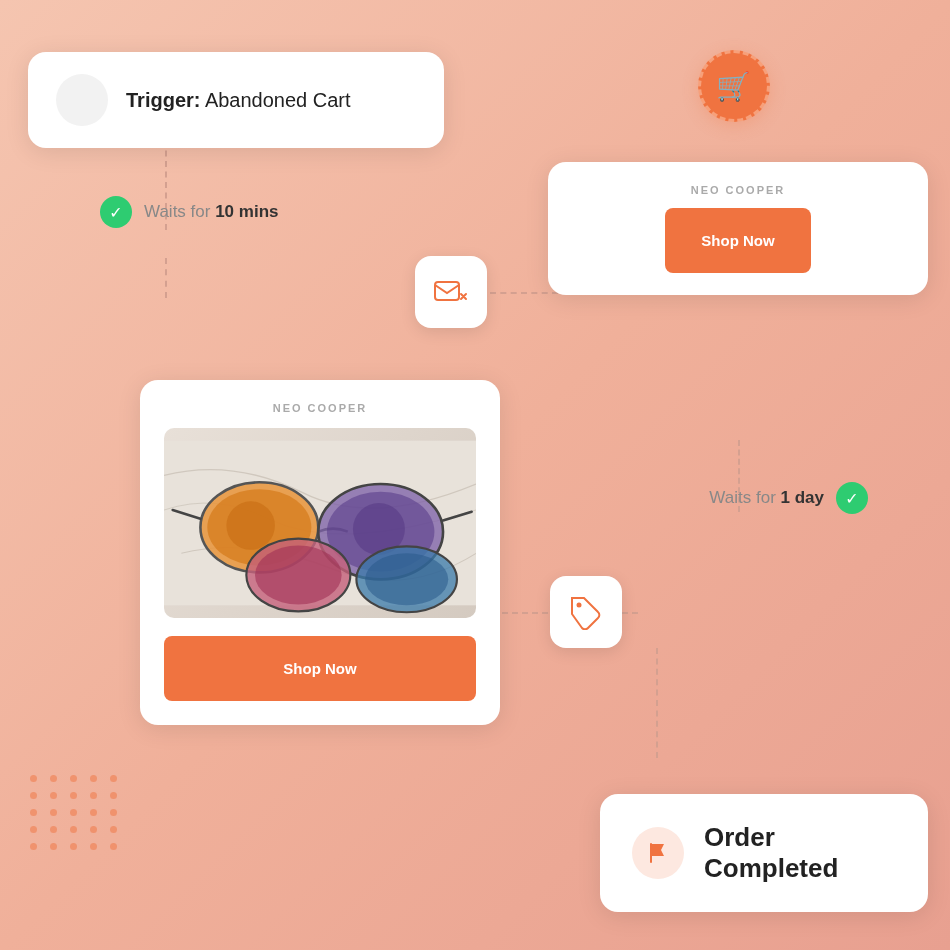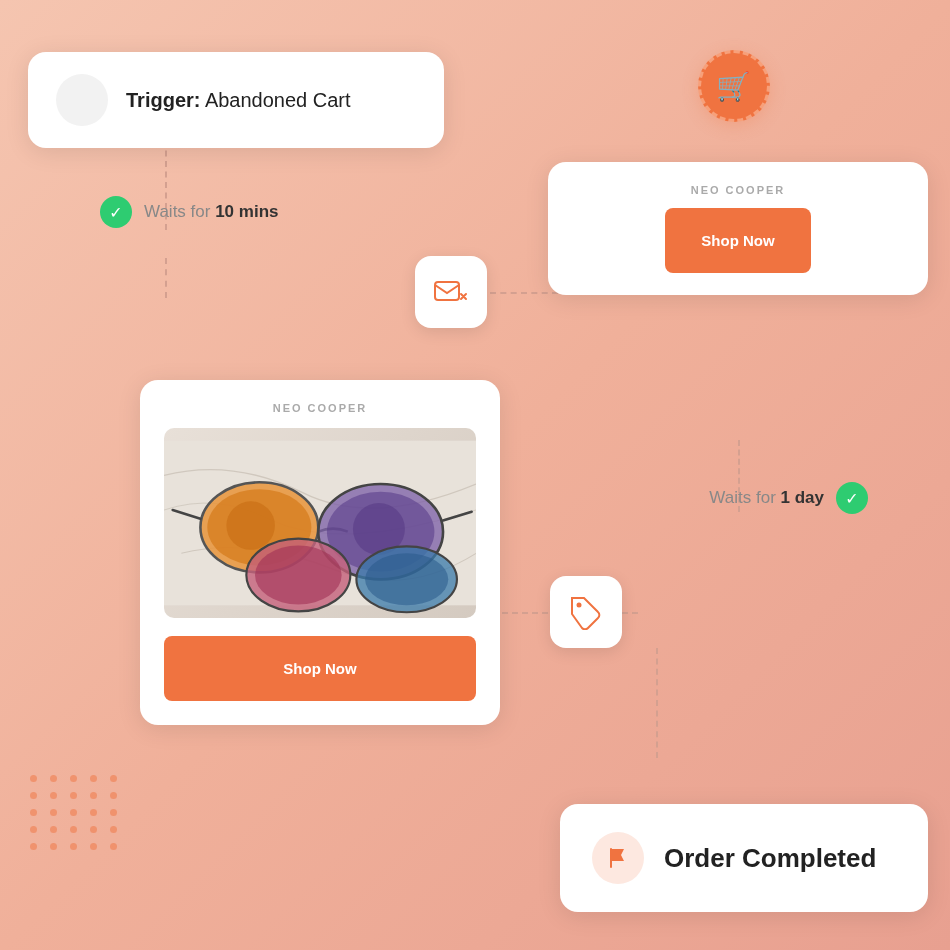--- a/index.html
+++ b/index.html
@@ -220,21 +220,21 @@
     
     .product-image svg {
       width: 100%;
       height: 100%;
     }
 
     
     .order-card {
       bottom: 38px;
       right: 22px;
-      width: 368px;
+      width: 328px;
       padding: 28px 32px;
       display: flex;
       align-items: center;
       gap: 20px;
     }
 
     .flag-circle {
       width: 52px;
       height: 52px;
       border-radius: 50%;

